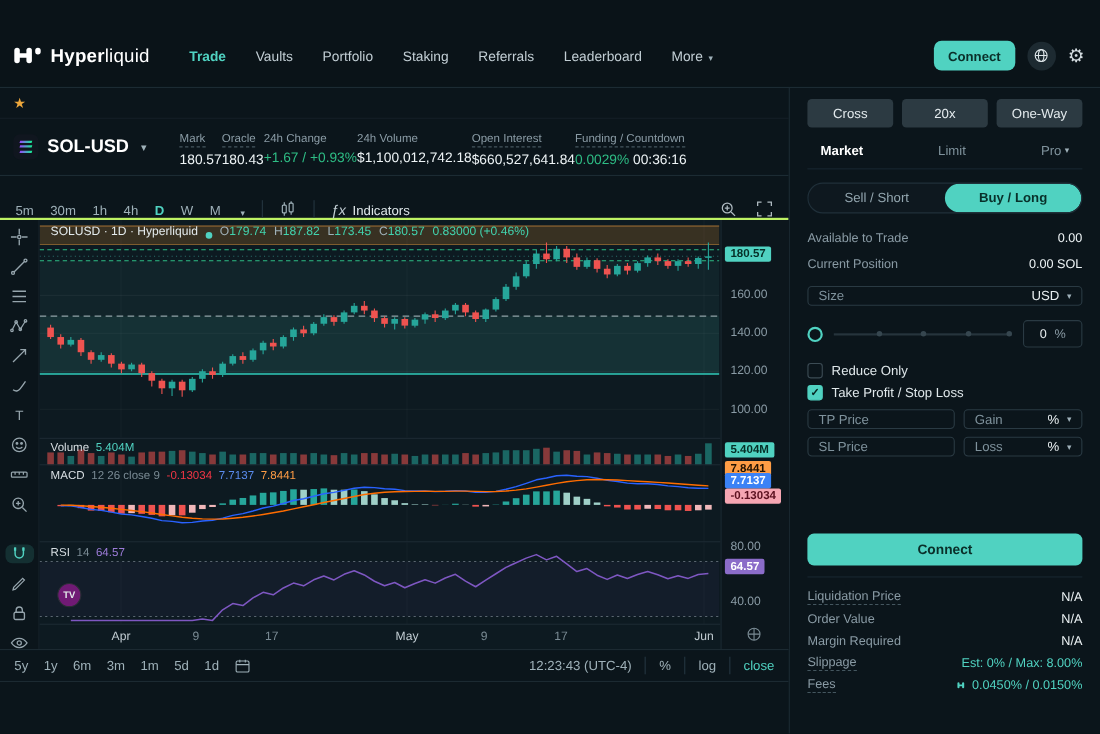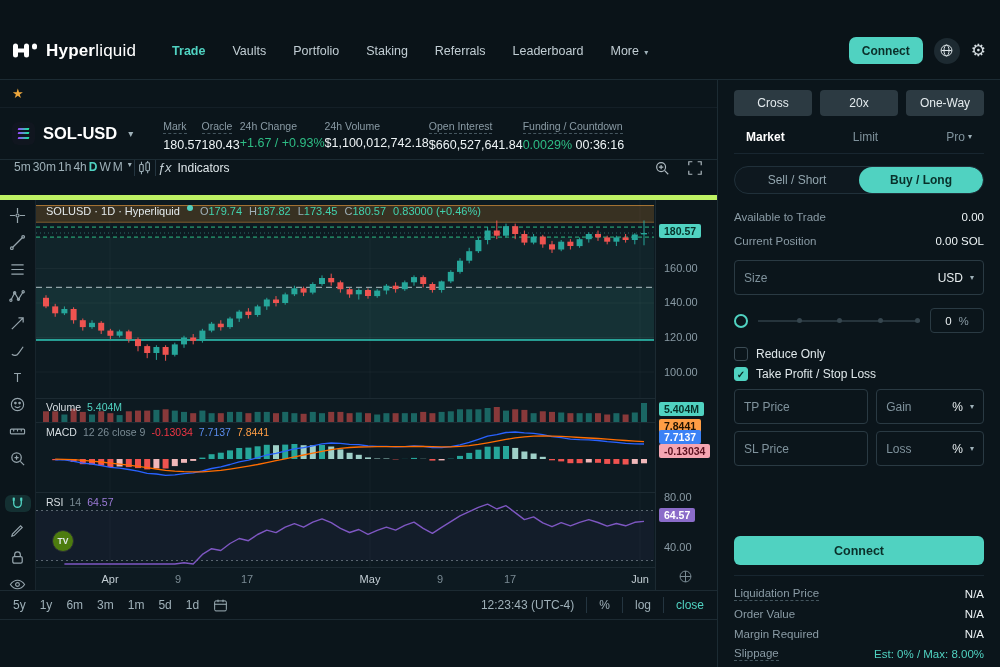--- a/index.html
+++ b/index.html
@@ -31,76 +31,76 @@
 .coin{width:23px;height:23px;border-radius:6px;background:#10161f;display:flex;align-items:center;justify-content:center}
 .coin .bars{display:flex;flex-direction:column;gap:2px}
 .coin .bars i{display:block;width:11px;height:2.2px;background:linear-gradient(90deg,#9945ff,#14f195);transform:skewX(-18deg)}
 .pair{font-size:16.5px;font-weight:700;color:#fff}
 .stats{display:flex;}
 .stat-label{font-size:10.5px;color:#8a9ba5;margin-bottom:4px;display:inline-block}
 .stat-label.dashed{border-bottom:1px dashed #45565f;padding-bottom:1px}
 .stat-value{font-size:12.5px;color:#eef4f6;white-space:nowrap}
 .stat-value.green,.green{color:#2ebd85}
 
-.chart-toolbar{height:40px;display:flex;align-items:flex-start;padding:0 14px;border-bottom:5px solid #bef264;gap:2px;font-size:12px;color:#9fb1b9}
+.chart-toolbar{height:40px;display:flex;align-items:flex-end;padding:0 14px;border-bottom:2px solid #bef264;gap:15px;font-size:12px;color:#9fb1b9}
 .tf{cursor:pointer}
 .tf.active{color:#50d2c1;font-weight:700}
 .vsep{width:1px;height:16px;background:#243540}
 .ind-lbl{color:#dfe7ea}
 .fx{font-style:italic;font-size:13px;color:#c2ced4}
 .tb-right{margin-left:auto;display:flex;align-items:center;gap:17px;color:#aeb9c0}
 .t-ic{cursor:pointer;display:flex;align-items:center}
 
 .chart-main{display:flex;height:390px;position:relative}
 .draw-col{width:36px;border-right:1px solid #18252d;display:flex;flex-direction:column;align-items:center;padding-top:7px;gap:10px;background:#0b151b}
 .tool{width:22px;height:20px;display:flex;align-items:center;justify-content:center;color:#96a5ad;cursor:pointer}
 .tool.active{color:#50d2c1;background:rgba(80,210,193,.14);border-radius:6px;width:26px;height:24px}
 .tool.gap{margin-top:18px}
 .chart-stack{flex:1;display:flex;flex-direction:column;background:#0d1a21;position:relative}
 .pane{position:relative}
 .pane+.pane{border-top:1px solid #1c2a32}
-.legend{position:absolute;top:5px;left:10px;display:flex;align-items:flex-start;gap:7px;font-size:11px;z-index:3;white-space:nowrap}
+.legend{position:absolute;top:5px;left:10px;display:flex;align-items:flex-end;gap:7px;font-size:11px;z-index:3;white-space:nowrap}
 .legend .ttl{color:#e3eaec}
 .dot{width:6px;height:6px;border-radius:50%;background:#50d2c1}
 .ohlc-k{color:#9fb1b9}
 .ohlc-v{color:#42d3ae}
 .pane-label{position:absolute;top:3px;left:10px;font-size:10.5px;z-index:3;display:flex;gap:6px;align-items:center;white-space:nowrap}
 .pl-name{color:#d7dee2}
 .pl-dim{color:#7a8b94}
 .pl-red{color:#f23645}.pl-blue{color:#5b8def}.pl-orange{color:#ff9d45}.pl-purple{color:#9c7bd8}.pl-teal{color:#50d2c1}
 .time-axis{height:23px;border-top:1px solid #1c2a32;position:relative;font-size:11px}
 .t-label{position:absolute;top:5px;transform:translateX(-50%);color:#7a8b94}
 .t-label.major{color:#c3ced4}
 .price-axis{width:62px;border-left:1px solid #1c2a32;position:relative;background:#0c161c;font-size:11px}
 .ax-tick{position:absolute;left:8px;color:#8a9ba5}
 .ax-badge{position:absolute;left:3px;padding:1px 5px;border-radius:2px;font-size:10.5px;font-weight:700}
 .ax-badge.teal{background:#50d2c1;color:#063028}
 .ax-badge.orange{background:#ff9d45;color:#231302}
 .ax-badge.blue{background:#3b82f6;color:#fff}
 .ax-badge.pink{background:#f6a6b2;color:#5c1220}
 .ax-badge.purple{background:#8b6cc9;color:#fff}
 .ax-globe{position:absolute;left:22px;top:369px;color:#7a8b94;cursor:pointer}
-.tv-mark{position:absolute;left:16px;top:330px;width:22px;height:22px;border-radius:50%;background:#4d7c0f;border:1px solid #2a2e35;display:flex;align-items:center;justify-content:center;font-size:8.5px;font-weight:700;color:#e3eaec;z-index:3}
+.tv-mark{position:absolute;left:16px;top:330px;width:22px;height:22px;border-radius:50%;background:#701a75;border:1px solid #2a2e35;display:flex;align-items:center;justify-content:center;font-size:8.5px;font-weight:700;color:#e3eaec;z-index:3}
 
 .bottom-bar{height:30px;border-top:1px solid #1c2a32;border-bottom:1px solid #1c2a32;display:flex;align-items:center;padding:0 13px;gap:14px;font-size:12px;color:#9fb1b9;background:#0b151b}
 .rng{cursor:pointer}
 .bb-right{margin-left:auto;display:flex;align-items:center;gap:12px}
 .teal-txt{color:#50d2c1}
 
 .mode-row{display:flex;gap:8px}
 .mode-btn{flex:1;height:26px;background:#2c3a42;border:none;border-radius:4px;font-size:12px;color:#e4ebee;cursor:pointer}
 .tabs-row{display:flex;align-items:center;justify-content:space-between;height:34px;margin-top:4px;border-bottom:1px solid #182630;padding:0 12px}
 .tab{font-size:12px;color:#7f929c;cursor:pointer;display:flex;align-items:center}
 .tab.active{color:#fff;font-weight:700}
 .side-toggle{display:flex;background:#0e181f;border:1px solid #20303a;border-radius:999px;height:28px;margin-top:12px;overflow:hidden}
 .side{flex:1;display:flex;align-items:center;justify-content:center;font-size:12px;cursor:pointer;color:#93a6af}
 .side.buy{background:#50d2c1;color:#08302a;font-weight:700;border-radius:999px}
 .kv{display:flex;justify-content:space-between;font-size:11.5px;height:18px;align-items:center}
 .kv .k{color:#8a9ba5}.kv .v{color:#eef4f6}
-.field{height:35px;border:1px solid #2a3a43;border-radius:4px;display:flex;align-items:center;padding:0 9px;font-size:12px;margin-top:10px;cursor:text}
+.field{height:18px;border:1px solid #2a3a43;border-radius:4px;display:flex;align-items:center;padding:0 9px;font-size:12px;margin-top:10px;cursor:text}
 .field input{background:transparent;border:none;outline:none;color:#e8eef0;font-size:12px;width:100%;font-family:inherit}
 .field input::placeholder{color:#7f929c}
 .field .suffix{margin-left:auto;color:#e8eef0;display:flex;gap:4px;align-items:center;white-space:nowrap;cursor:pointer}
 .slider-row{display:flex;align-items:center;margin-top:13px;gap:10px}
 .knob{width:14px;height:14px;border:2.5px solid #50d2c1;border-radius:50%;background:#0b151b;cursor:grab;flex:none}
 .track{flex:1;height:2px;background:#26343c;position:relative}
 .track i{position:absolute;top:-1.5px;width:5px;height:5px;border-radius:50%;background:#36464f}
 .pct-box{width:54px;height:25px;border:1px solid #2a3a43;border-radius:4px;display:flex;align-items:center;justify-content:center;gap:7px;font-size:11.5px;flex:none}
 .pct-box .u{color:#8a9ba5}
 .check-row{display:flex;align-items:center;gap:8px;font-size:12px;color:#dfe7ea;cursor:pointer}

